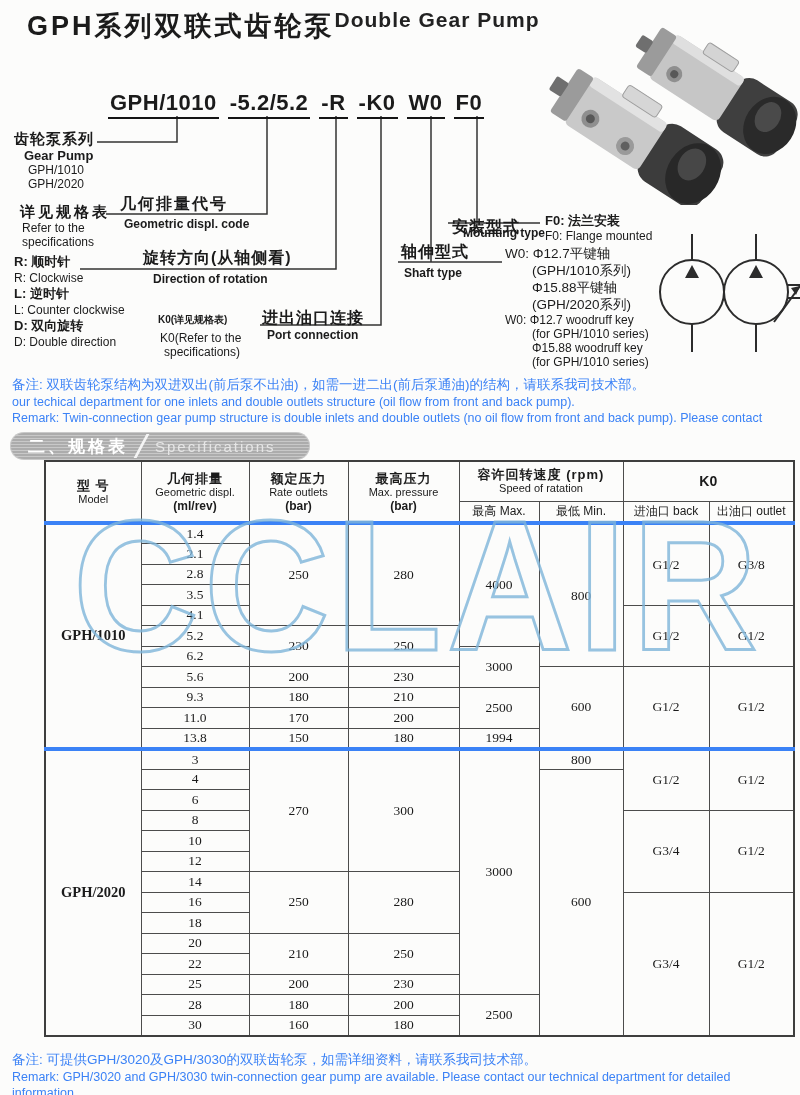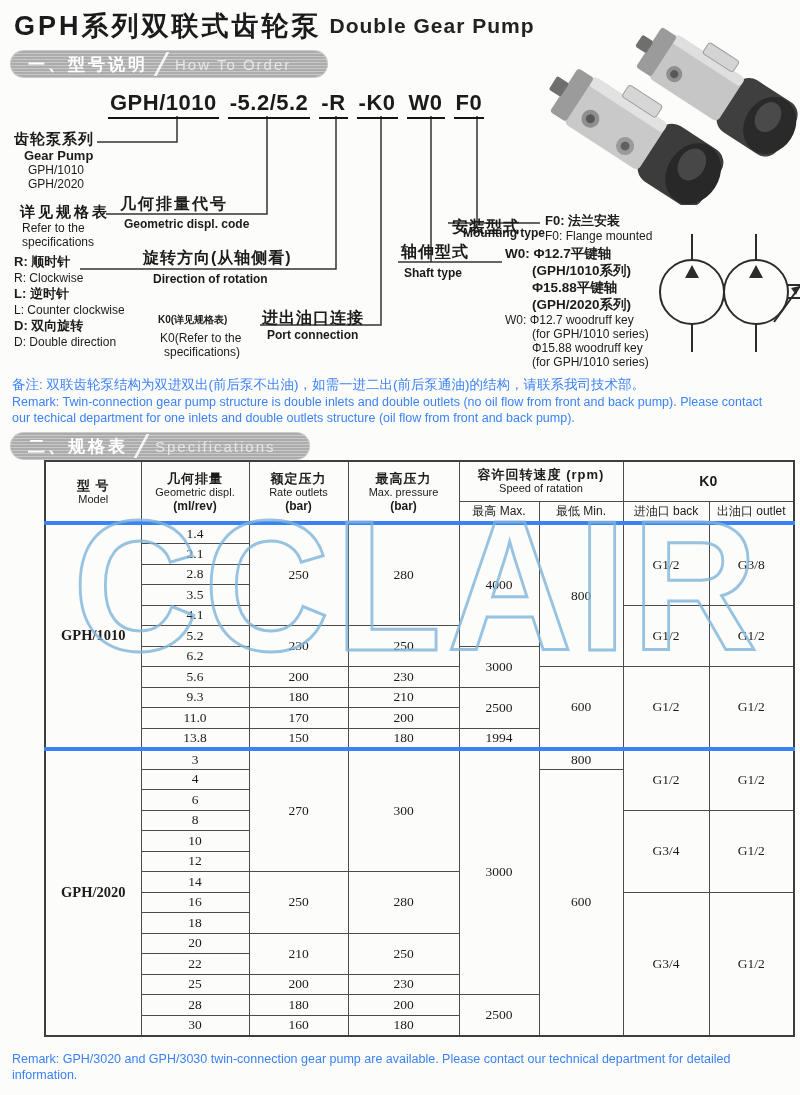--- a/index.html
+++ b/index.html
@@ -1,21 +1,21 @@
 <!DOCTYPE html>
 <html><head>
 <meta charset="utf-8">
 <style>
   * { margin:0; padding:0; box-sizing:border-box; }
   html,body { background:#e9e9e9; }
   body { font-family:"Liberation Sans", sans-serif; color:#1b1b1b; }
   .page { position:relative; width:800px; height:1095px; margin:0 auto; background:#fcfcfb; overflow:hidden; }
 
   
-  .page-title { position:absolute; top:8px; left:14px; display:flex; align-items:center; gap:8px; }
+  .page-title { position:absolute; top:8px; left:27px; display:flex; align-items:flex-start; gap:0; }
   .page-title .zh { font-size:27px; font-weight:bold; letter-spacing:3px; }
   .page-title .en { font-size:21px; font-weight:bold; letter-spacing:1px; color:#222; }
 
   
   .banner { position:absolute; left:10px; height:28px; width:318px; background:#b3b3b3;
     background-image:repeating-linear-gradient(180deg, rgba(255,255,255,.28) 0 1px, rgba(0,0,0,.04) 1px 3px);
     border-radius:14px; display:flex; align-items:center; gap:12px; padding:0 18px; box-shadow:0 0 0 1px #c9c9c9 inset; }
   .banner .zh { color:#fff; font-weight:bold; font-size:17px; letter-spacing:3px; white-space:nowrap; }
   .banner .slash { width:3px; height:24px; background:#f5f5f5; transform:skewX(-28deg); }
   .banner .en { color:#e6e6e6; font-size:15px; letter-spacing:2px; white-space:nowrap; }
@@ -30,21 +30,21 @@
   .lbl { position:absolute; white-space:nowrap; }
   .lbl-zh { font-weight:bold; font-size:15px; letter-spacing:1px; }
   .lbl-zh-lg { font-weight:bold; font-size:16px; letter-spacing:1px; }
   .lbl-en { font-weight:bold; font-size:12px; }
   .lbl-sm { font-size:12px; }
   .rot-options { position:absolute; left:14px; top:169px; }
   .rot-options div { white-space:nowrap; line-height:16px; }
   .rot-options div:nth-child(odd) { font-weight:bold; font-size:13px; }
   .rot-options div:nth-child(even) { font-size:12px; }
   .shaft-lines { position:absolute; left:505px; top:160px; }
-  .shaft-lines .sl-zh { font-size:13.5px; font-weight:bold; line-height:17px; white-space:nowrap; }
+  .shaft-lines .sl-zh { font-size:13.5px; font-weight:normal; line-height:17px; white-space:nowrap; }
   .shaft-lines .sl-en { font-size:12px; line-height:14px; white-space:nowrap; }
   .shaft-lines .ind { margin-left:27px; }
 
   
   .remark { position:absolute; color:#3b82f6; }
   .remark .zh { font-size:13.5px; line-height:18px; }
   .remark .en { font-size:12.5px; line-height:16px; }
   #remark1 { top:376px; left:12px; width:784px; }
   #remark2 { top:1051px; left:12px; width:786px; }
 
@@ -104,25 +104,20 @@
         <rect x="-74" y="-26" width="19" height="52" rx="3" fill="#9b9b9b"></rect>
         <rect x="-87" y="-8" width="14" height="16" rx="2" fill="#6f6f6f"></rect>
         <circle cx="-36" cy="10" r="9" fill="#8f8f8f"></circle>
         <circle cx="-36" cy="10" r="4.5" fill="#585858"></circle>
         <circle cx="8" cy="14" r="9" fill="#9a9a9a"></circle>
         <circle cx="8" cy="14" r="4.5" fill="#606060"></circle>
       </g>
     </svg>
   </div>
 
-  <div class="banner" id="banner1">
-    <span class="zh">一、型号说明</span>
-    <span class="slash"></span>
-    <span class="en">How To Order</span>
-  </div>
 
   <div class="diagram">
     <svg class="lines" width="800" height="302" viewBox="0 0 800 302">
       <g fill="none" stroke="#333" stroke-width="1.5">
         <path d="M177,31 V57 H97"></path>
         <path d="M267,31 V129 H106"></path>
         <path d="M336,31 V184 H80"></path>
         <path d="M381,31 V240 H260"></path>
         <path d="M431,31 V177"></path>
           <path d="M398,177 H502"></path>
@@ -202,22 +197,22 @@
         <path d="M126,100 L152,64"></path>
       </g>
       <path d="M44,43 l-7,13 h14 z" fill="#2c2c2c"></path>
       <path d="M108,43 l-7,13 h14 z" fill="#2c2c2c"></path>
       <path d="M152,64 l-9,2 5,7 z" fill="#2c2c2c"></path>
     </svg>
   </div>
 
   <div class="remark" id="remark1">
     <div class="zh">备注: 双联齿轮泵结构为双进双出(前后泵不出油)，如需一进二出(前后泵通油)的结构，请联系我司技术部。</div>
+    <div class="en">our techical department for one inlets and double outlets structure (oil flow from front and back pump).</div>
     <div class="en">Remark: Twin-connection gear pump structure is double inlets and double outlets (no oil flow from front and back pump). Please contact</div>
-    <div class="en">our techical department for one inlets and double outlets structure (oil flow from front and back pump).</div>
   </div>
 
   <div class="banner" id="banner2">
     <span class="zh">二、规格表</span>
     <span class="slash"></span>
     <span class="en">Specifications</span>
   </div>
 
   <div class="spec-wrap">
     <table class="spec">
@@ -392,16 +387,17 @@
             <td>180</td>
           </tr>
         </tbody>
     </table>
     <svg class="watermark" width="749" height="230" viewBox="0 0 749 230">
       <text x="374" y="178" text-anchor="middle" font-family="Liberation Sans, sans-serif" font-size="185" font-weight="bold" fill="none" stroke="#7fb5da" stroke-width="3" letter-spacing="6" textLength="690" lengthAdjust="spacingAndGlyphs" id="wm-text">CCLAIR</text>
     </svg>
   </div>
 
   <div class="remark" id="remark2">
+    <div class="zh">备注: 可提供GPH/3020及GPH/3030的双联齿轮泵，如需详细资料，请联系我司技术部。</div>
     <div class="en">Remark: GPH/3020 and GPH/3030 twin-connection gear pump are available. Please contact our technical department for detailed information.</div>
   </div>
 
 </div>
 
 </body></html>

